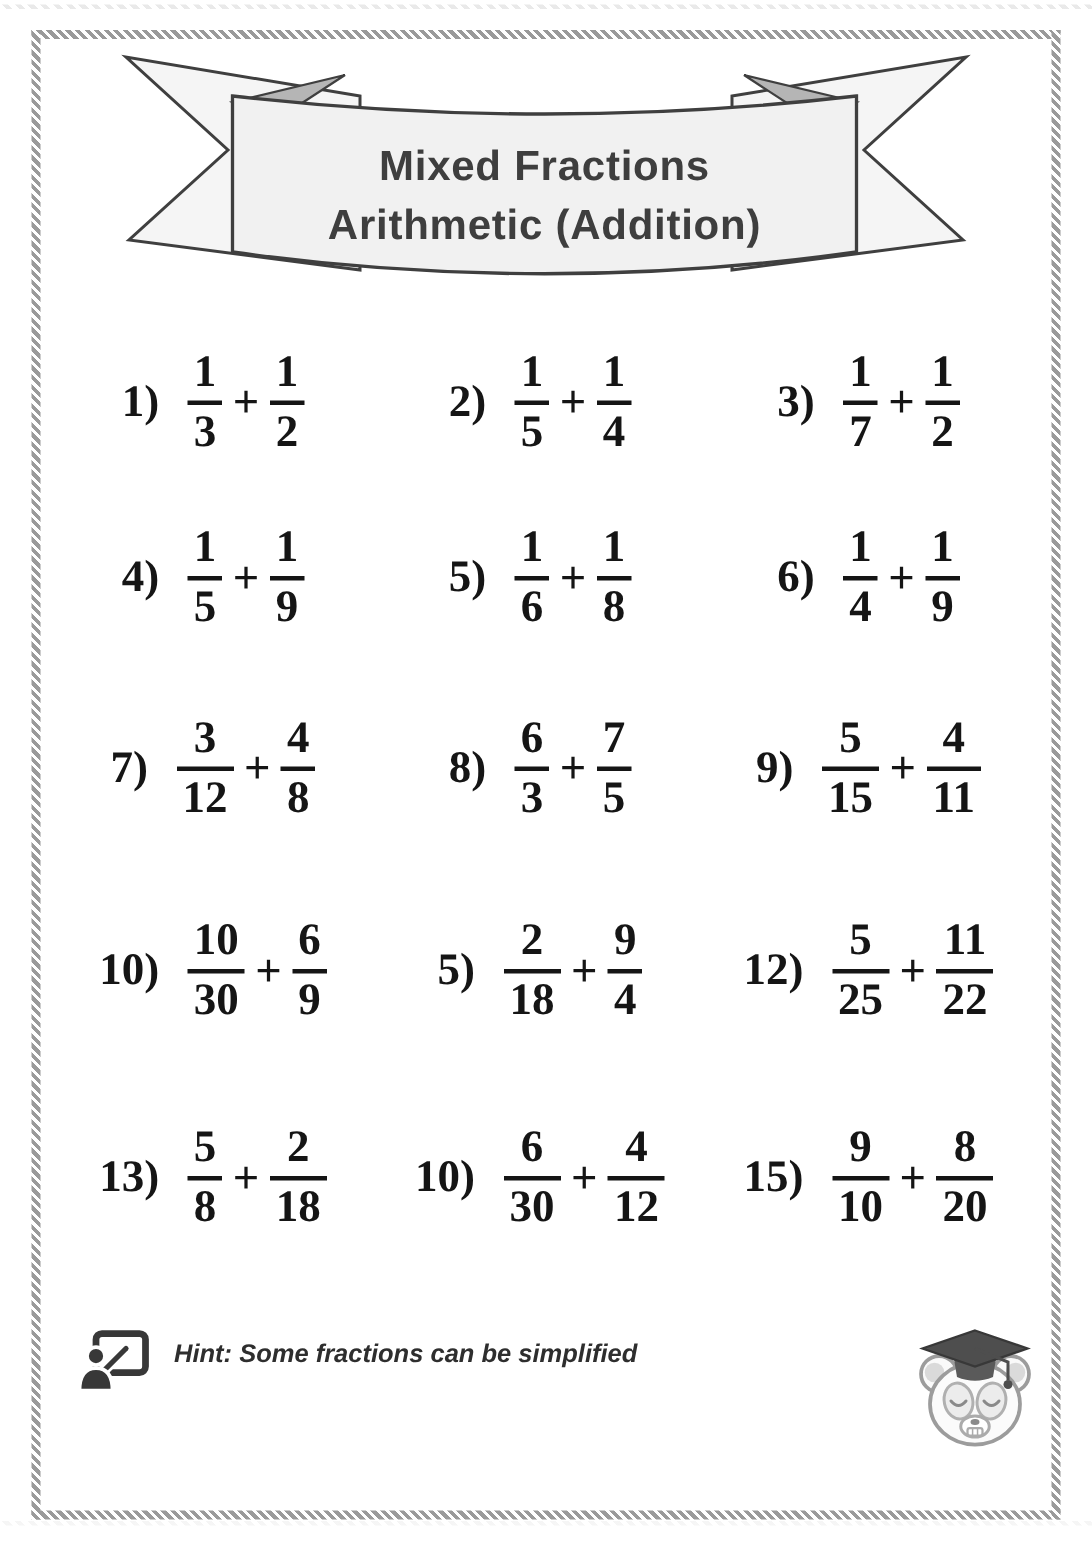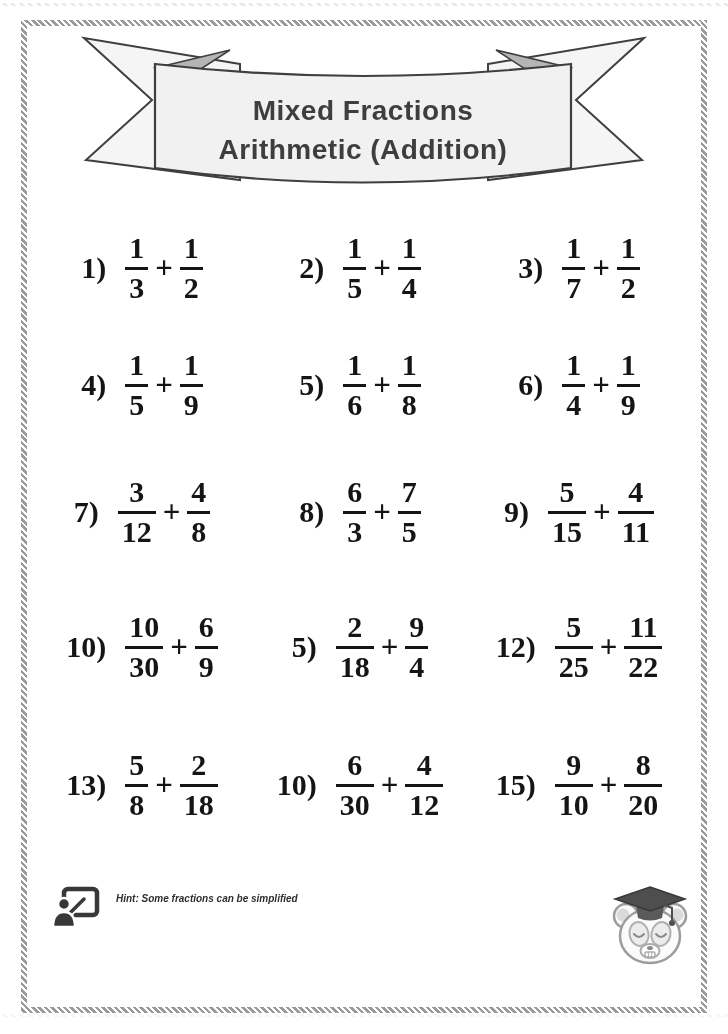--- a/index.html
+++ b/index.html
@@ -31,21 +31,21 @@
     color:#151515;font-family:"Liberation Serif",serif;font-weight:bold;font-size:30px;}
   .pnum{margin-right:13px;}
   .frac{display:inline-flex;flex-direction:column;align-items:stretch;text-align:center;margin:0 6px;line-height:1.02;}
   .frac .num{padding:0 4px 3px;}
   .frac .den{padding:3px 4px 0;border-top:3.5px solid #151515;}
   .op{margin:0 1px;font-size:31px;}
   
   .hint{position:absolute;left:52px;top:886px;display:flex;align-items:flex-start;}
   .hint-text{
     margin-left:16px;margin-top:6px;color:#2e2e2e;
-    font-style:italic;font-weight:bold;font-size:10px;line-height:1.32;
+    font-style:italic;font-weight:bold;font-size:17px;line-height:1.32;
   }
   .mascot{position:absolute;left:605px;top:882px;}
 </style>
 </head>
 <body>
 
 <div class="scan-smudge" style="top:3px;"></div>
 <div class="scan-smudge" style="top:1014px;opacity:.35;"></div>
 
 <div class="stripe top"></div>

